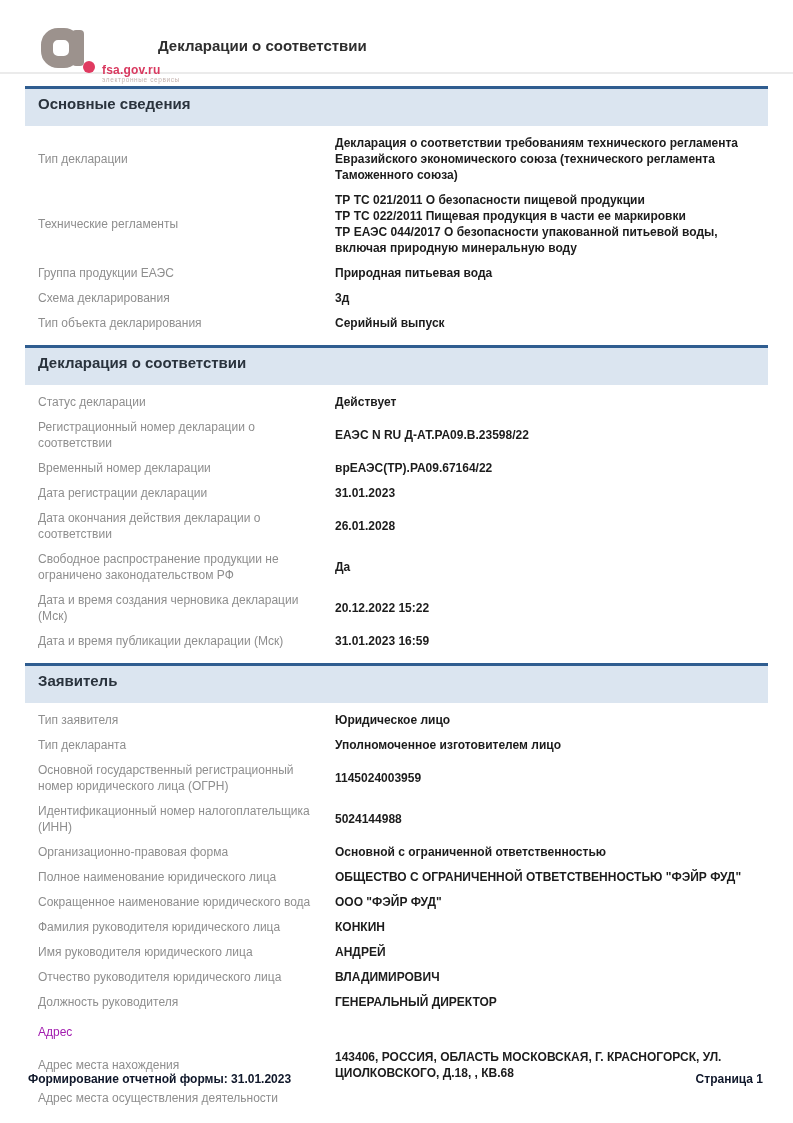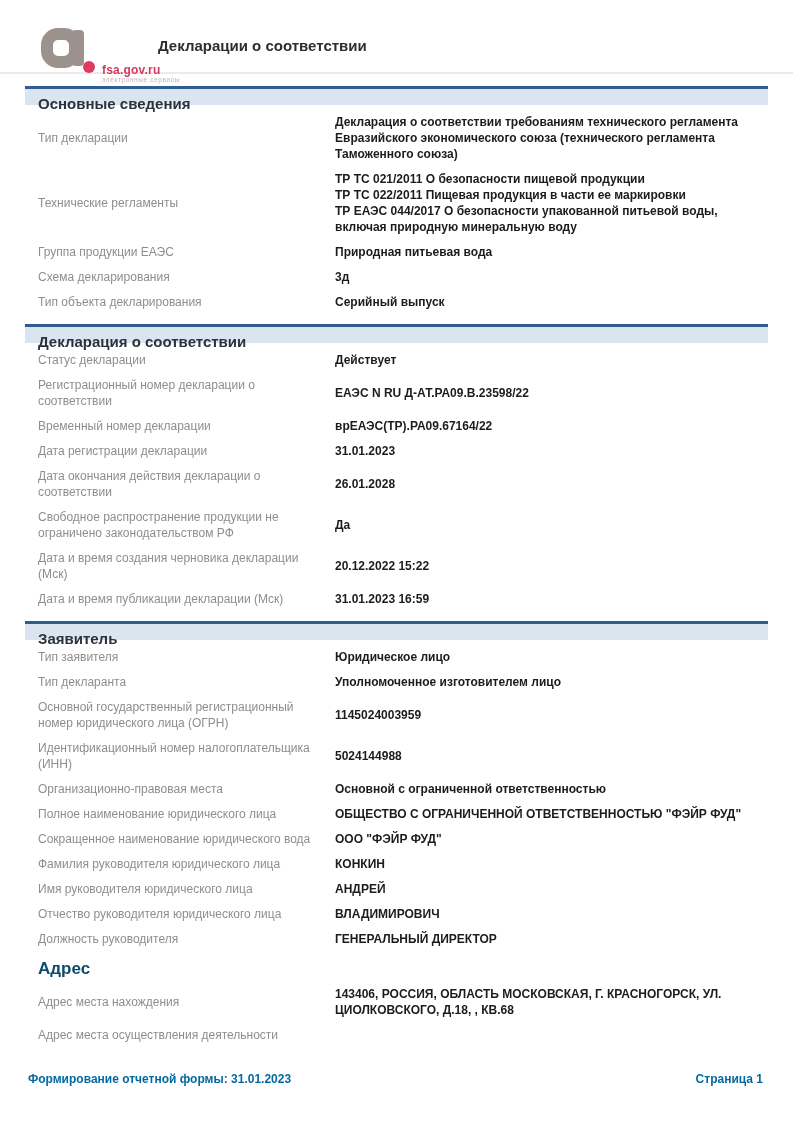--- a/index.html
+++ b/index.html
@@ -49,21 +49,21 @@
     font-weight: bold;
     color: #2e2e2e;
   }
 
   
   .sections { margin-top: 12px; }
   .section { margin: 0 25px 12px 25px; }
   .section-bar {
     border-top: 3px solid #2f5d90;
     background: #dbe5f0;
-    height: 19px;
+    height: 40px;
     line-height: 29px;
     padding-left: 13px;
     font-size: 15px;
     font-weight: bold;
     color: #2a333d;
   }
   .section-body { padding-bottom: 2px; }
   .row {
     display: flex;
     align-items: center;
@@ -79,37 +79,37 @@
   }
   .row .value {
     flex: 1;
     padding-right: 4px;
     font-weight: bold;
     color: #1c1c1c;
     white-space: pre-line;
   }
   .subheading {
     padding: 14px 0 0 13px;
-    font-size: 17px;
+    font-size: 12px;
     line-height: 16px;
-    font-weight: bold;
-    color: #0c4a6e;
+    font-weight: normal;
+    color: #a21caf;
   }
 
   
   .doc-footer {
     position: absolute;
     left: 0; right: 0;
     top: 1072px;
     display: flex;
     justify-content: space-between;
     padding: 0 30px 0 28px;
     font-size: 12px;
     font-weight: bold;
-    color: #0369a1;
+    color: #0f172a;
   }
 </style>
 </head>
 <body>
 
 <div class="page">
 
   <div class="doc-header">
     <div class="logo">
       <svg class="logo-mark" width="58" height="48" viewBox="0 0 58 48" xmlns="http://www.w3.org/2000/svg">
@@ -220,21 +220,21 @@
     <div class="label">Основной государственный регистрационный номер юридического лица (ОГРН)</div>
     <div class="value">1145024003959</div>
   </div>
 
   <div class="row">
     <div class="label">Идентификационный номер налогоплательщика (ИНН)</div>
     <div class="value">5024144988</div>
   </div>
 
   <div class="row">
-    <div class="label">Организационно-правовая места</div>
+    <div class="label">Организационно-правовая форма</div>
     <div class="value">Основной с ограниченной ответственностью</div>
   </div>
 
   <div class="row">
     <div class="label">Полное наименование юридического лица</div>
     <div class="value">ОБЩЕСТВО С ОГРАНИЧЕННОЙ ОТВЕТСТВЕННОСТЬЮ "ФЭЙР ФУД"</div>
   </div>
 
   <div class="row">
     <div class="label">Сокращенное наименование юридического вода</div>

